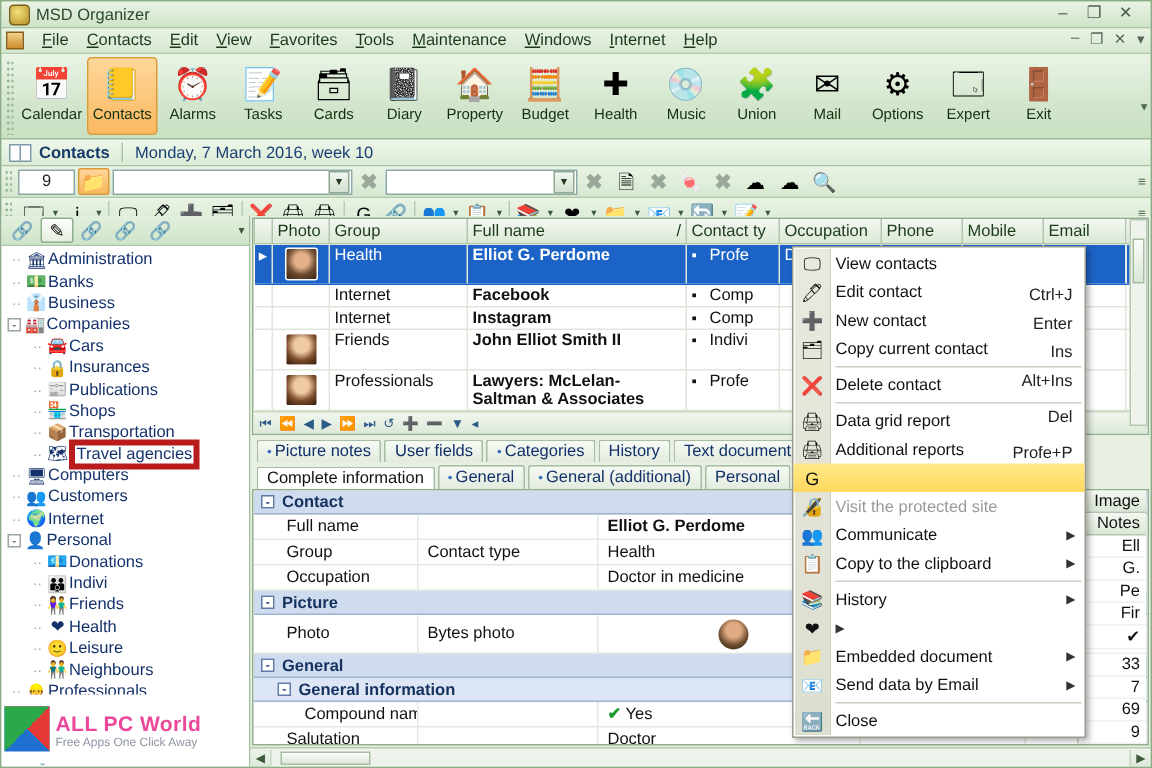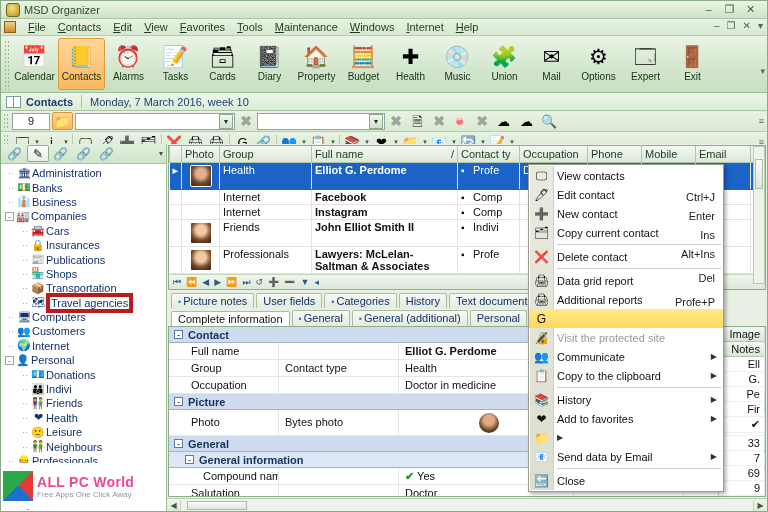--- a/index.html
+++ b/index.html
@@ -970,25 +970,25 @@
           <span class="carrow">▶</span>
         </div>
         <div class="csep"></div>
         <div class="cmi">
           <span class="cico">📚</span>
           <span class="clabel">History</span>
           <span class="carrow">▶</span>
         </div>
         <div class="cmi">
           <span class="cico">❤</span>
-          <span class="clabel">Add to favorites</span>
           <span class="carrow">▶</span>
         </div>
         <div class="cmi">
           <span class="cico">📁</span>
+          <span class="clabel">Embedded document</span>
           <span class="carrow">▶</span>
         </div>
         <div class="cmi">
           <span class="cico">📧</span>
           <span class="clabel">Send data by Email</span>
           <span class="carrow">▶</span>
         </div>
         <div class="csep"></div>
         <div class="cmi">
           <span class="cico">🔙</span>

